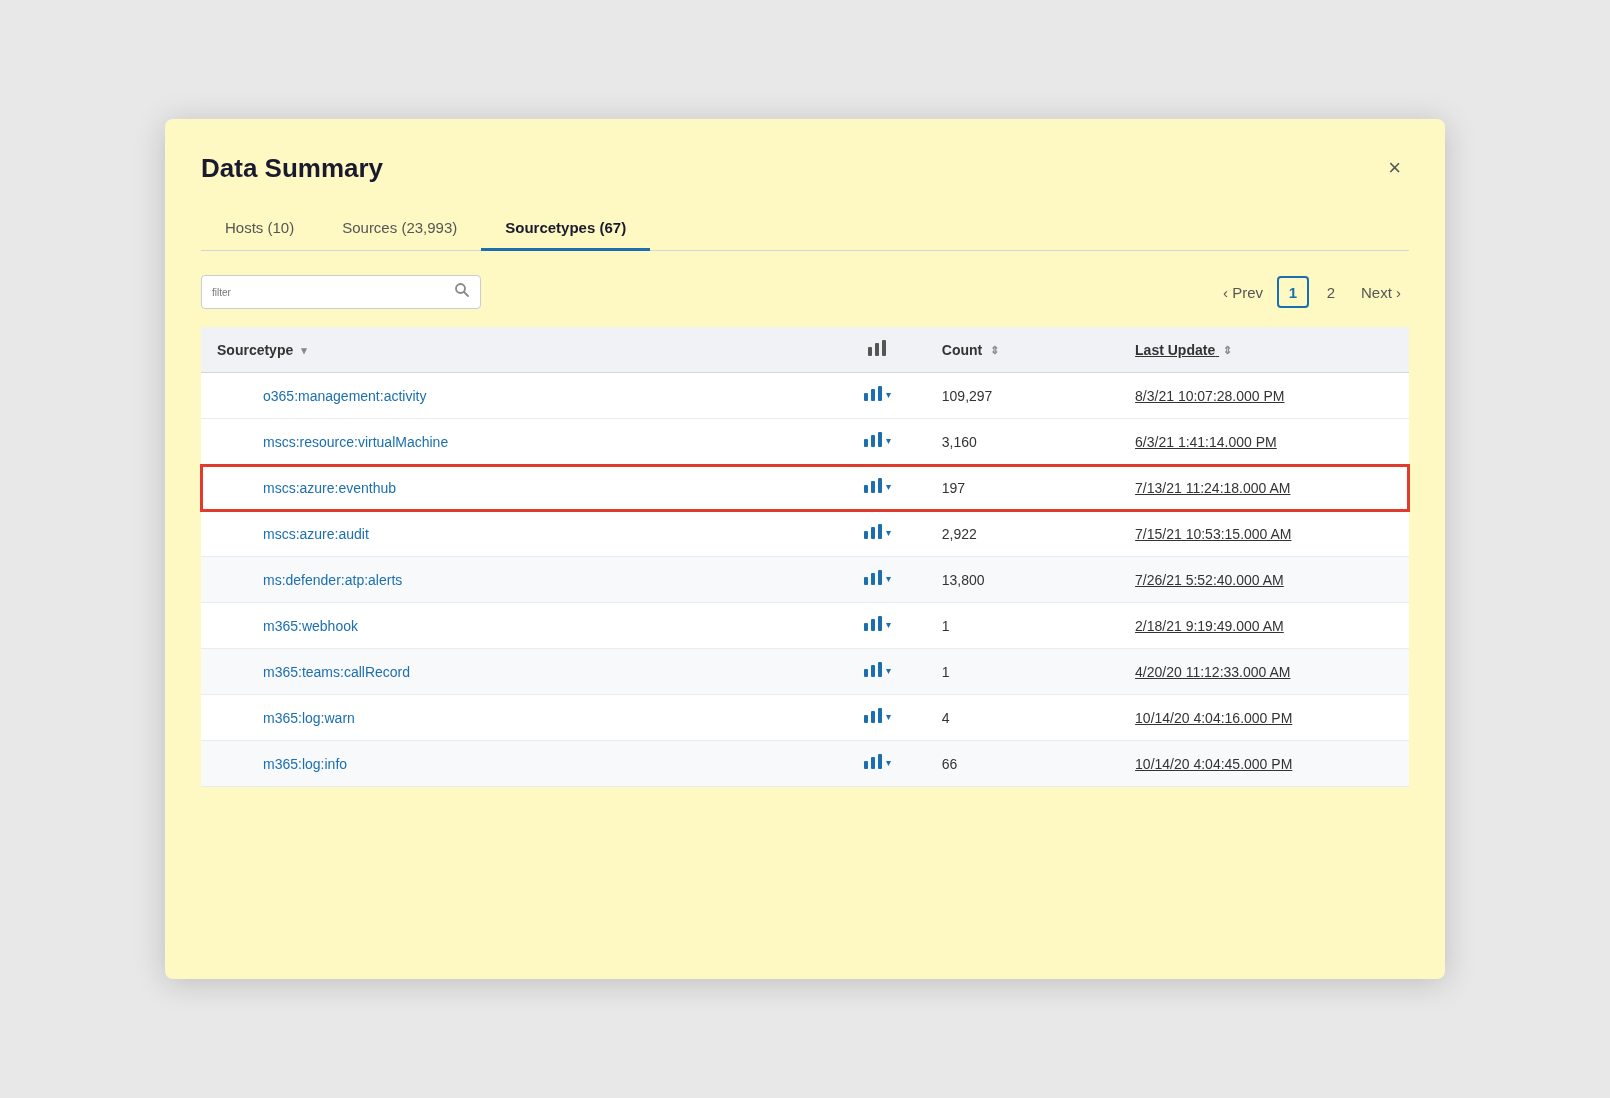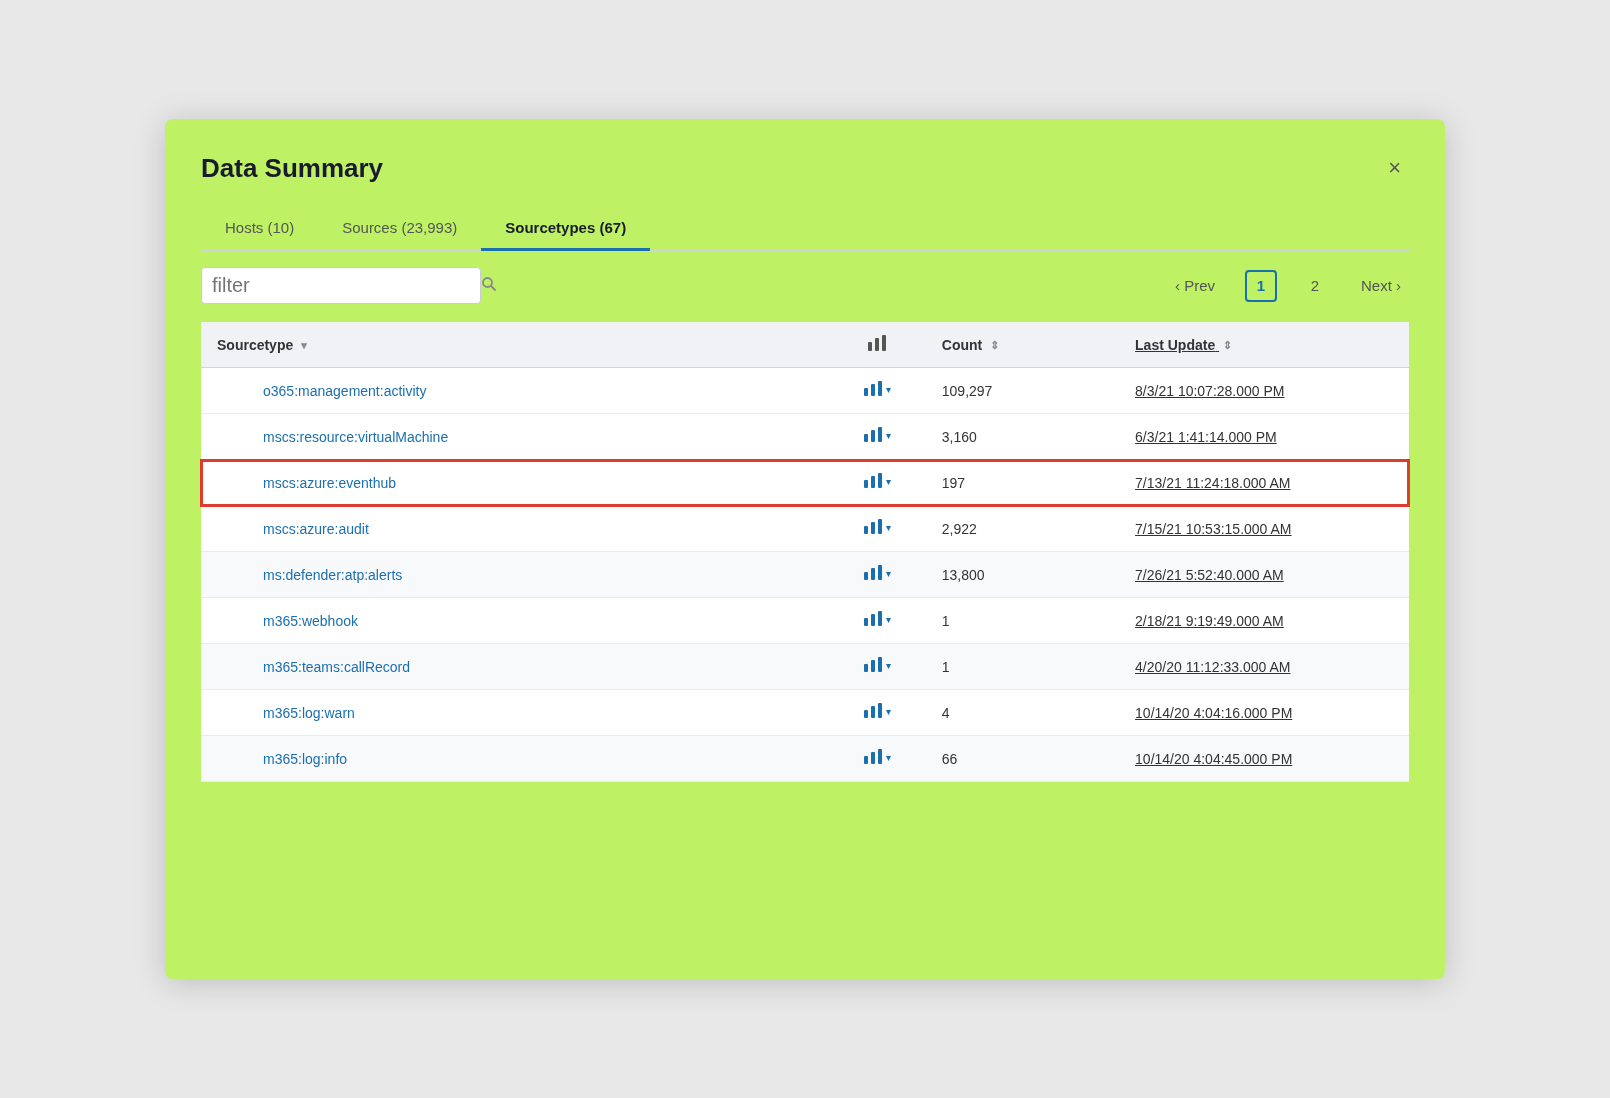--- a/index.html
+++ b/index.html
@@ -5,21 +5,21 @@
     * { box-sizing: border-box; margin: 0; padding: 0; }
     body {
       background: #e8e8e8;
       display: flex;
       align-items: center;
       justify-content: center;
       min-height: 100vh;
       font-family: -apple-system, BlinkMacSystemFont, 'Segoe UI', Arial, sans-serif;
     }
     .modal {
-      background: #bef264;
+      background: #fef9c3;
       border-radius: 8px;
       box-shadow: 0 4px 32px rgba(0,0,0,0.18);
       width: 1280px;
       min-height: 860px;
       padding: 32px 36px 36px 36px;
       position: relative;
     }
     .modal-header {
       display: flex;
       align-items: center;
@@ -37,21 +37,21 @@
       cursor: pointer;
       font-size: 22px;
       color: #555;
       padding: 4px 8px;
       border-radius: 4px;
     }
     .tabs {
       display: flex;
       gap: 0;
       border-bottom: 1px solid #d0d5dc;
-      margin-bottom: 16px;
+      margin-bottom: 24px;
     }
     .tab {
       padding: 10px 24px 12px 24px;
       font-size: 15px;
       color: #555;
       cursor: pointer;
       border-bottom: 3px solid transparent;
       margin-bottom: -1px;
       background: none;
       border-top: none;
@@ -74,34 +74,34 @@
       align-items: center;
       border: 1.5px solid #c8cdd4;
       border-radius: 4px;
       padding: 6px 10px;
       width: 280px;
       background: #fff;
     }
     .filter-input {
       border: none;
       outline: none;
-      font-size: 20px;
+      font-size: 10px;
       color: #888;
       flex: 1;
       background: transparent;
     }
     .search-icon {
       color: #888;
       font-size: 16px;
       margin-left: 4px;
     }
     .pagination {
       display: flex;
       align-items: center;
-      gap: 22px;
+      gap: 6px;
       font-size: 15px;
       color: #555;
       margin-left: 32px;
     }
     .page-btn {
       background: none;
       border: none;
       cursor: pointer;
       color: #555;
       font-size: 15px;

